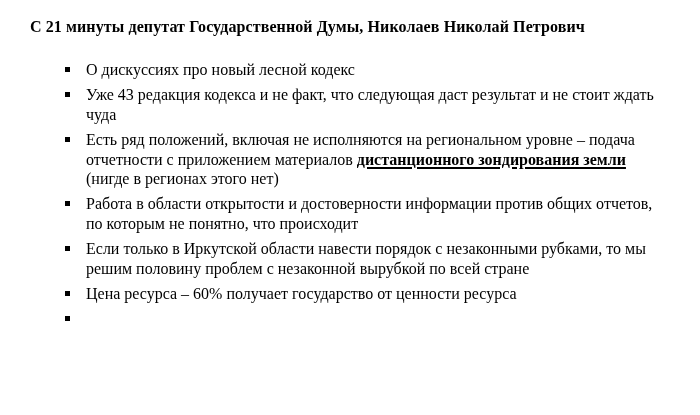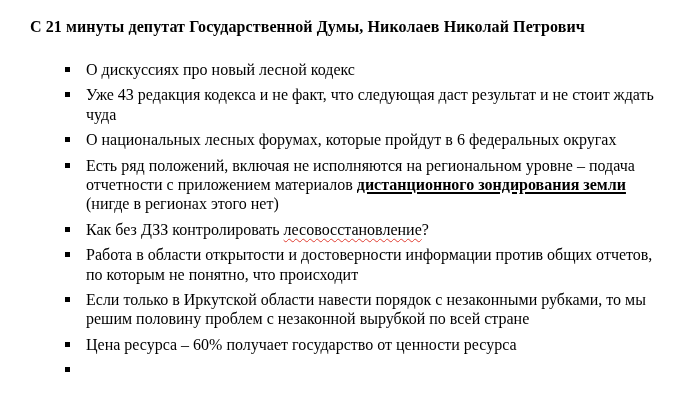--- a/index.html
+++ b/index.html
@@ -66,21 +66,20 @@
   }
 </style>
 </head>
 <body>
 
 <div class="page">
   <div class="doc-heading">С 21 минуты депутат Государственной Думы, Николаев Николай Петрович</div>
   <ul class="bullet-list">
       <li><span class="bullet-marker"></span><span class="seg-normal">О дискуссиях про новый лесной кодекс</span></li>
       <li><span class="bullet-marker"></span><span class="seg-normal">Уже 43 редакция кодекса и не факт, что следующая даст результат и не стоит ждать чуда</span></li>
-      <li><span class="bullet-marker"></span><span class="seg-normal">О национальных лесных форумах, которые пройдут в 6 федеральных округах</span></li>
+      <li><span class="bullet-marker"></span></li>
       <li><span class="bullet-marker"></span><span class="seg-normal">Есть ряд положений, включая не исполняются на региональном уровне – подача отчетности с приложением материалов </span><span class="seg-bold-underline">дистанционного зондирования земли</span><span class="seg-normal"> (нигде в регионах этого нет)</span></li>
-      <li><span class="bullet-marker"></span><span class="seg-normal">Как без ДЗЗ контролировать </span><span class="seg-spellcheck">лесовосстановление</span><span class="seg-normal">?</span></li>
       <li><span class="bullet-marker"></span><span class="seg-normal">Работа в области открытости и достоверности информации против общих отчетов, по которым не понятно, что происходит</span></li>
       <li><span class="bullet-marker"></span><span class="seg-normal">Если только в Иркутской области навести порядок с незаконными рубками, то мы решим половину проблем с незаконной вырубкой по всей стране</span></li>
       <li><span class="bullet-marker"></span><span class="seg-normal">Цена ресурса – 60% получает государство от ценности ресурса</span></li>
       <li><span class="bullet-marker"></span></li>
     </ul>
 </div>
 
 </body></html>

